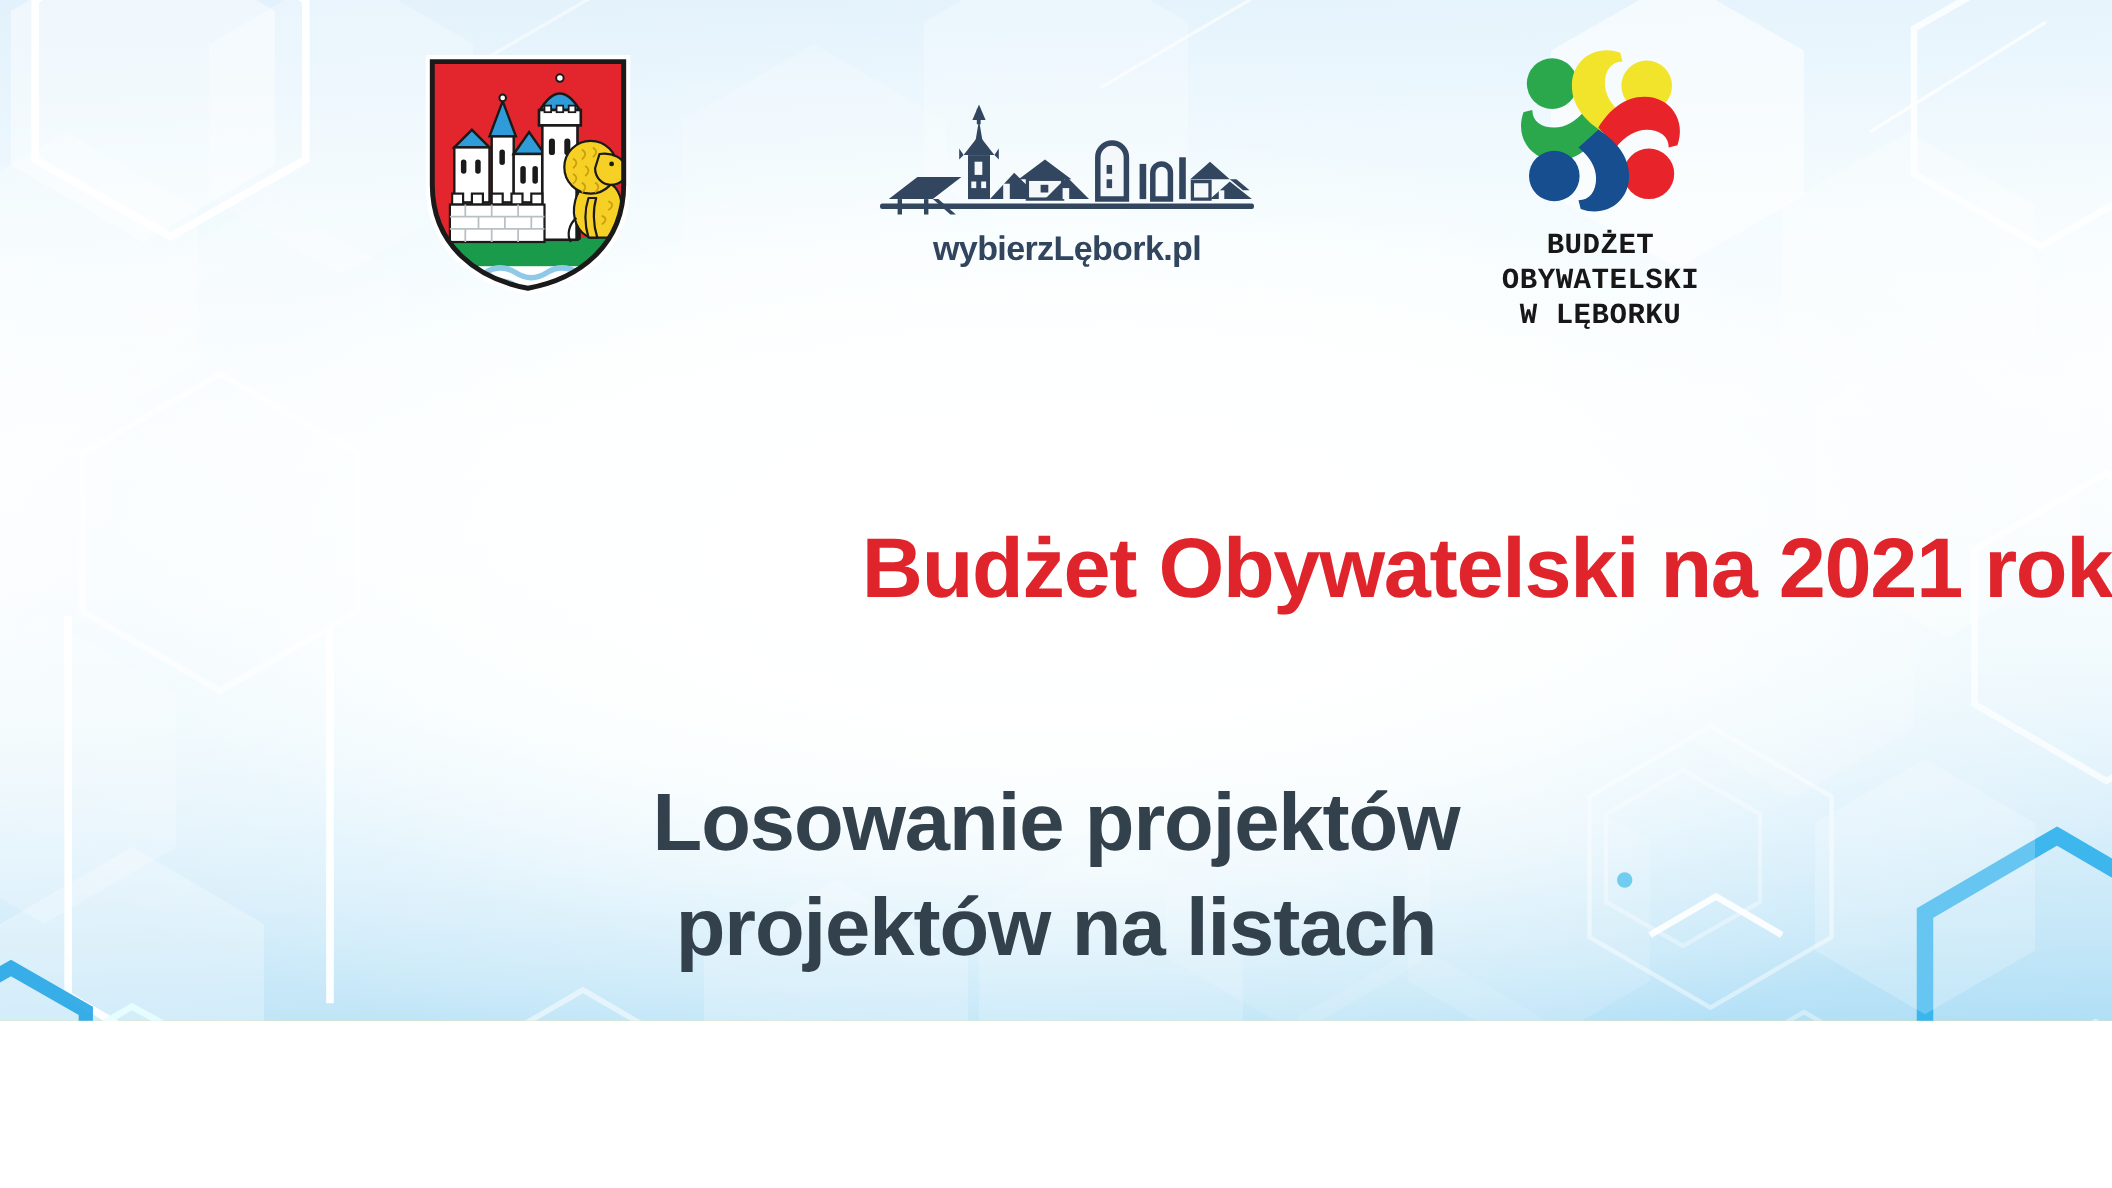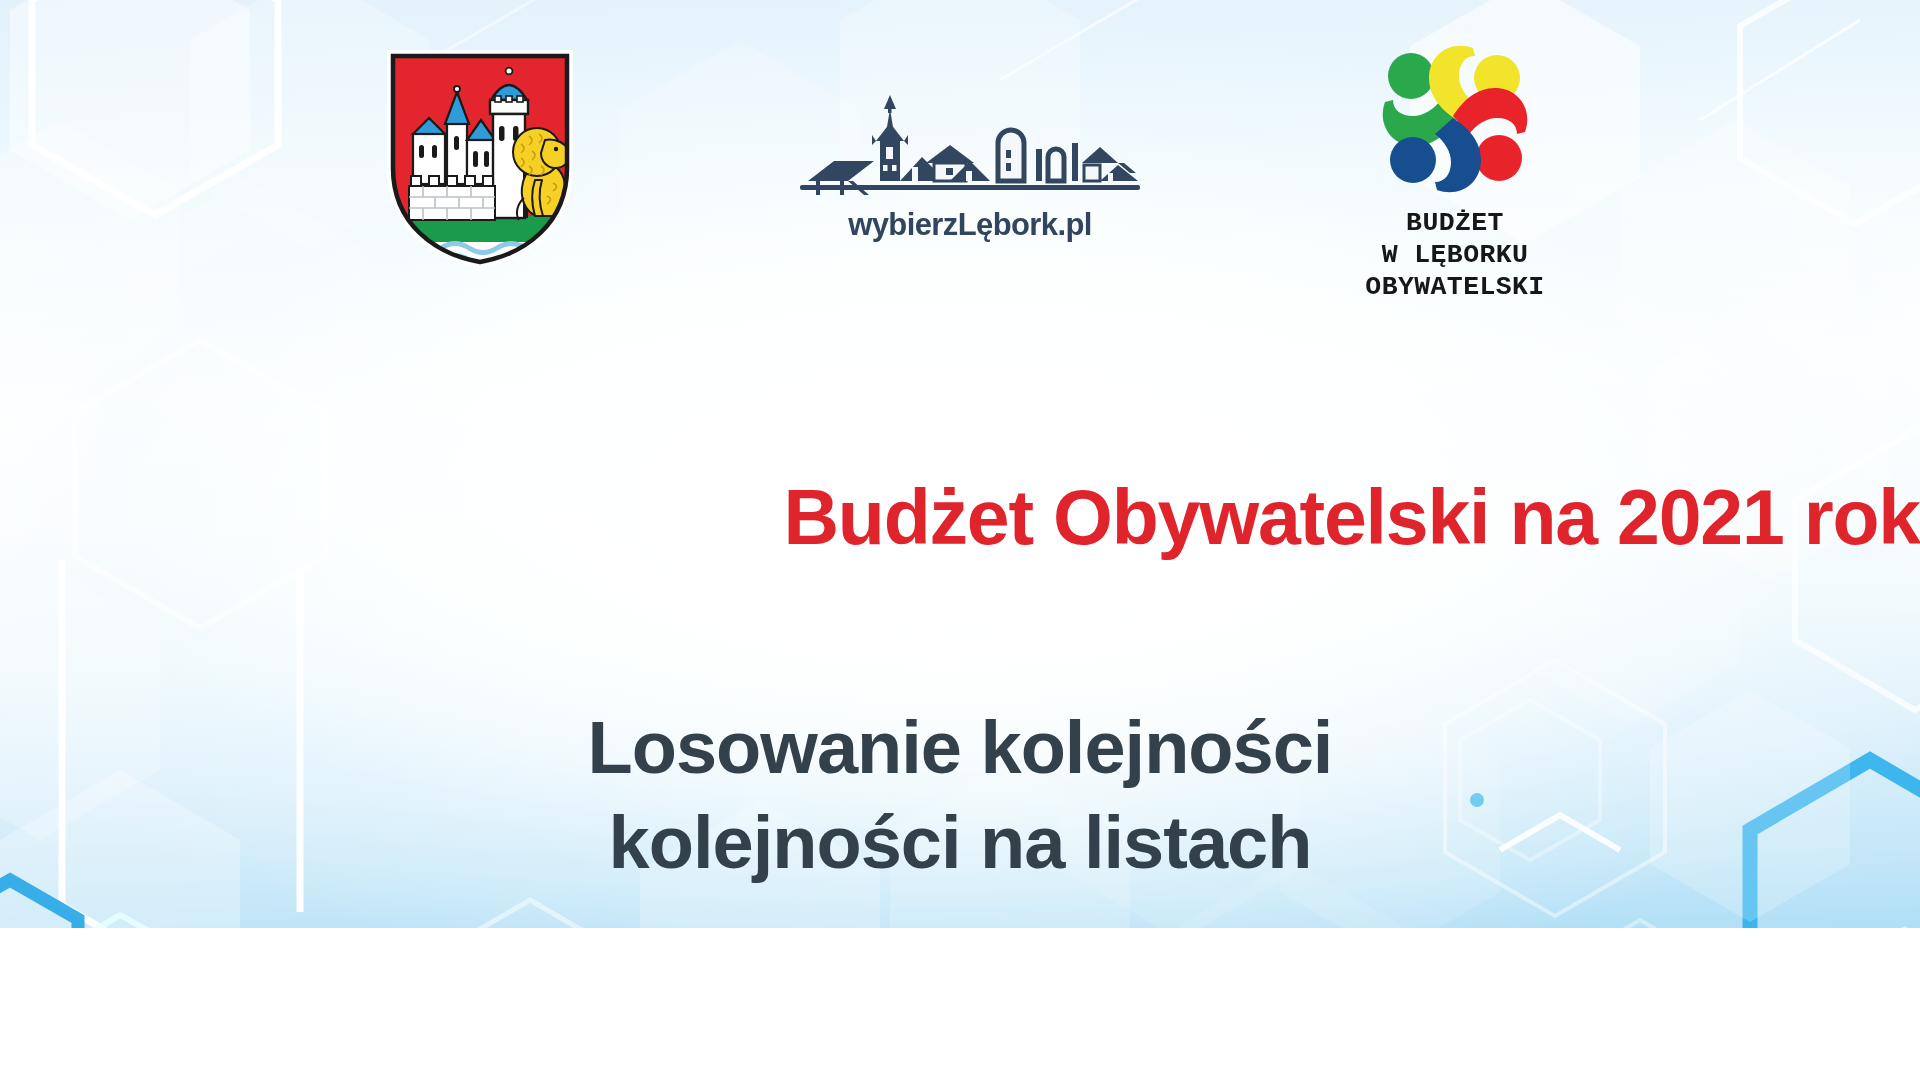--- a/index.html
+++ b/index.html
@@ -400,28 +400,28 @@
 
           <g fill="#164e90">
             <circle cx="-42" cy="42" r="23"></circle>
             <path d="M-18 72 C4 80 26 66 26 42 C26 24 14 10 -2 0
                      L-20 16 C-10 24 -4 34 -4 44 C-4 56 -10 64 -20 64 Z"></path>
           </g>
         </g>
       </svg>
       <div class="budzet-text">
         <div>BUDŻET</div>
+        <div>OBYWATELSKI</div>
         <div>W LĘBORKU</div>
-        <div>OBYWATELSKI</div>
       </div>
     </div>
   </div>
 
   <div class="headline-block">
     <h1 class="headline-red">Budżet Obywatelski na 2021 rok</h1>
 
     <h2 class="headline-dark">
-      <span class="ln">Losowanie kolejności</span>
-      <span class="ln">kolejności na listach</span>
+      <span class="ln">Losowanie projektów</span>
+      <span class="ln">projektów na listach</span>
     </h2>
   </div>
 
 </div>
 
 </body></html>

